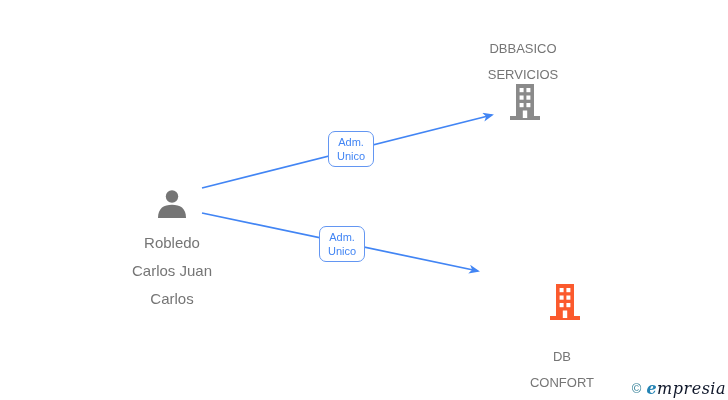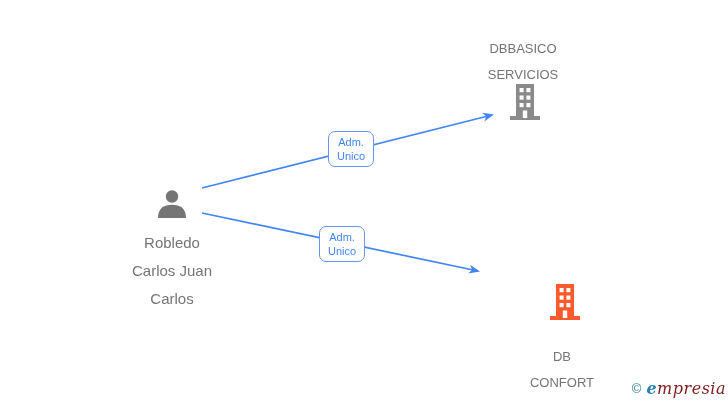--- a/index.html
+++ b/index.html
@@ -24,21 +24,21 @@
   .edge-label{position:absolute;background:#ffffff;border:1.5px solid #6396f2;border-radius:7px;
     color:#4285f4;font-size:11px;line-height:14px;text-align:center;padding:3px 8px;cursor:pointer;}
   .edge-label span{display:block;}
   .edge-label-1{left:328px;top:131px;}
   .edge-label-2{left:319px;top:226px;}
 
   .watermark{position:absolute;right:2px;bottom:2px;display:flex;align-items:center;gap:5px;cursor:pointer;}
   .wm-copy{color:#2e7d95;font-size:13px;}
   .wm-brand{font-family:"DejaVu Serif","Liberation Serif",serif;font-style:italic;font-size:16px;letter-spacing:0.5px;}
   .wm-first{color:#2383b4;font-weight:bold;}
-  .wm-rest{color:#7f1d1d;}
+  .wm-rest{color:#0f172a;}
 </style>
 </head>
 <body>
 
 <div class="canvas">
 
   <svg class="edges" viewBox="0 0 728 400">
     <defs>
       <marker id="arrowhead" markerUnits="userSpaceOnUse" markerWidth="12" markerHeight="10" refX="9" refY="4.5" orient="auto">
         <path d="M0,0 L11,4.5 L0,9 L3,4.5 Z" fill="#4285f4"></path>

